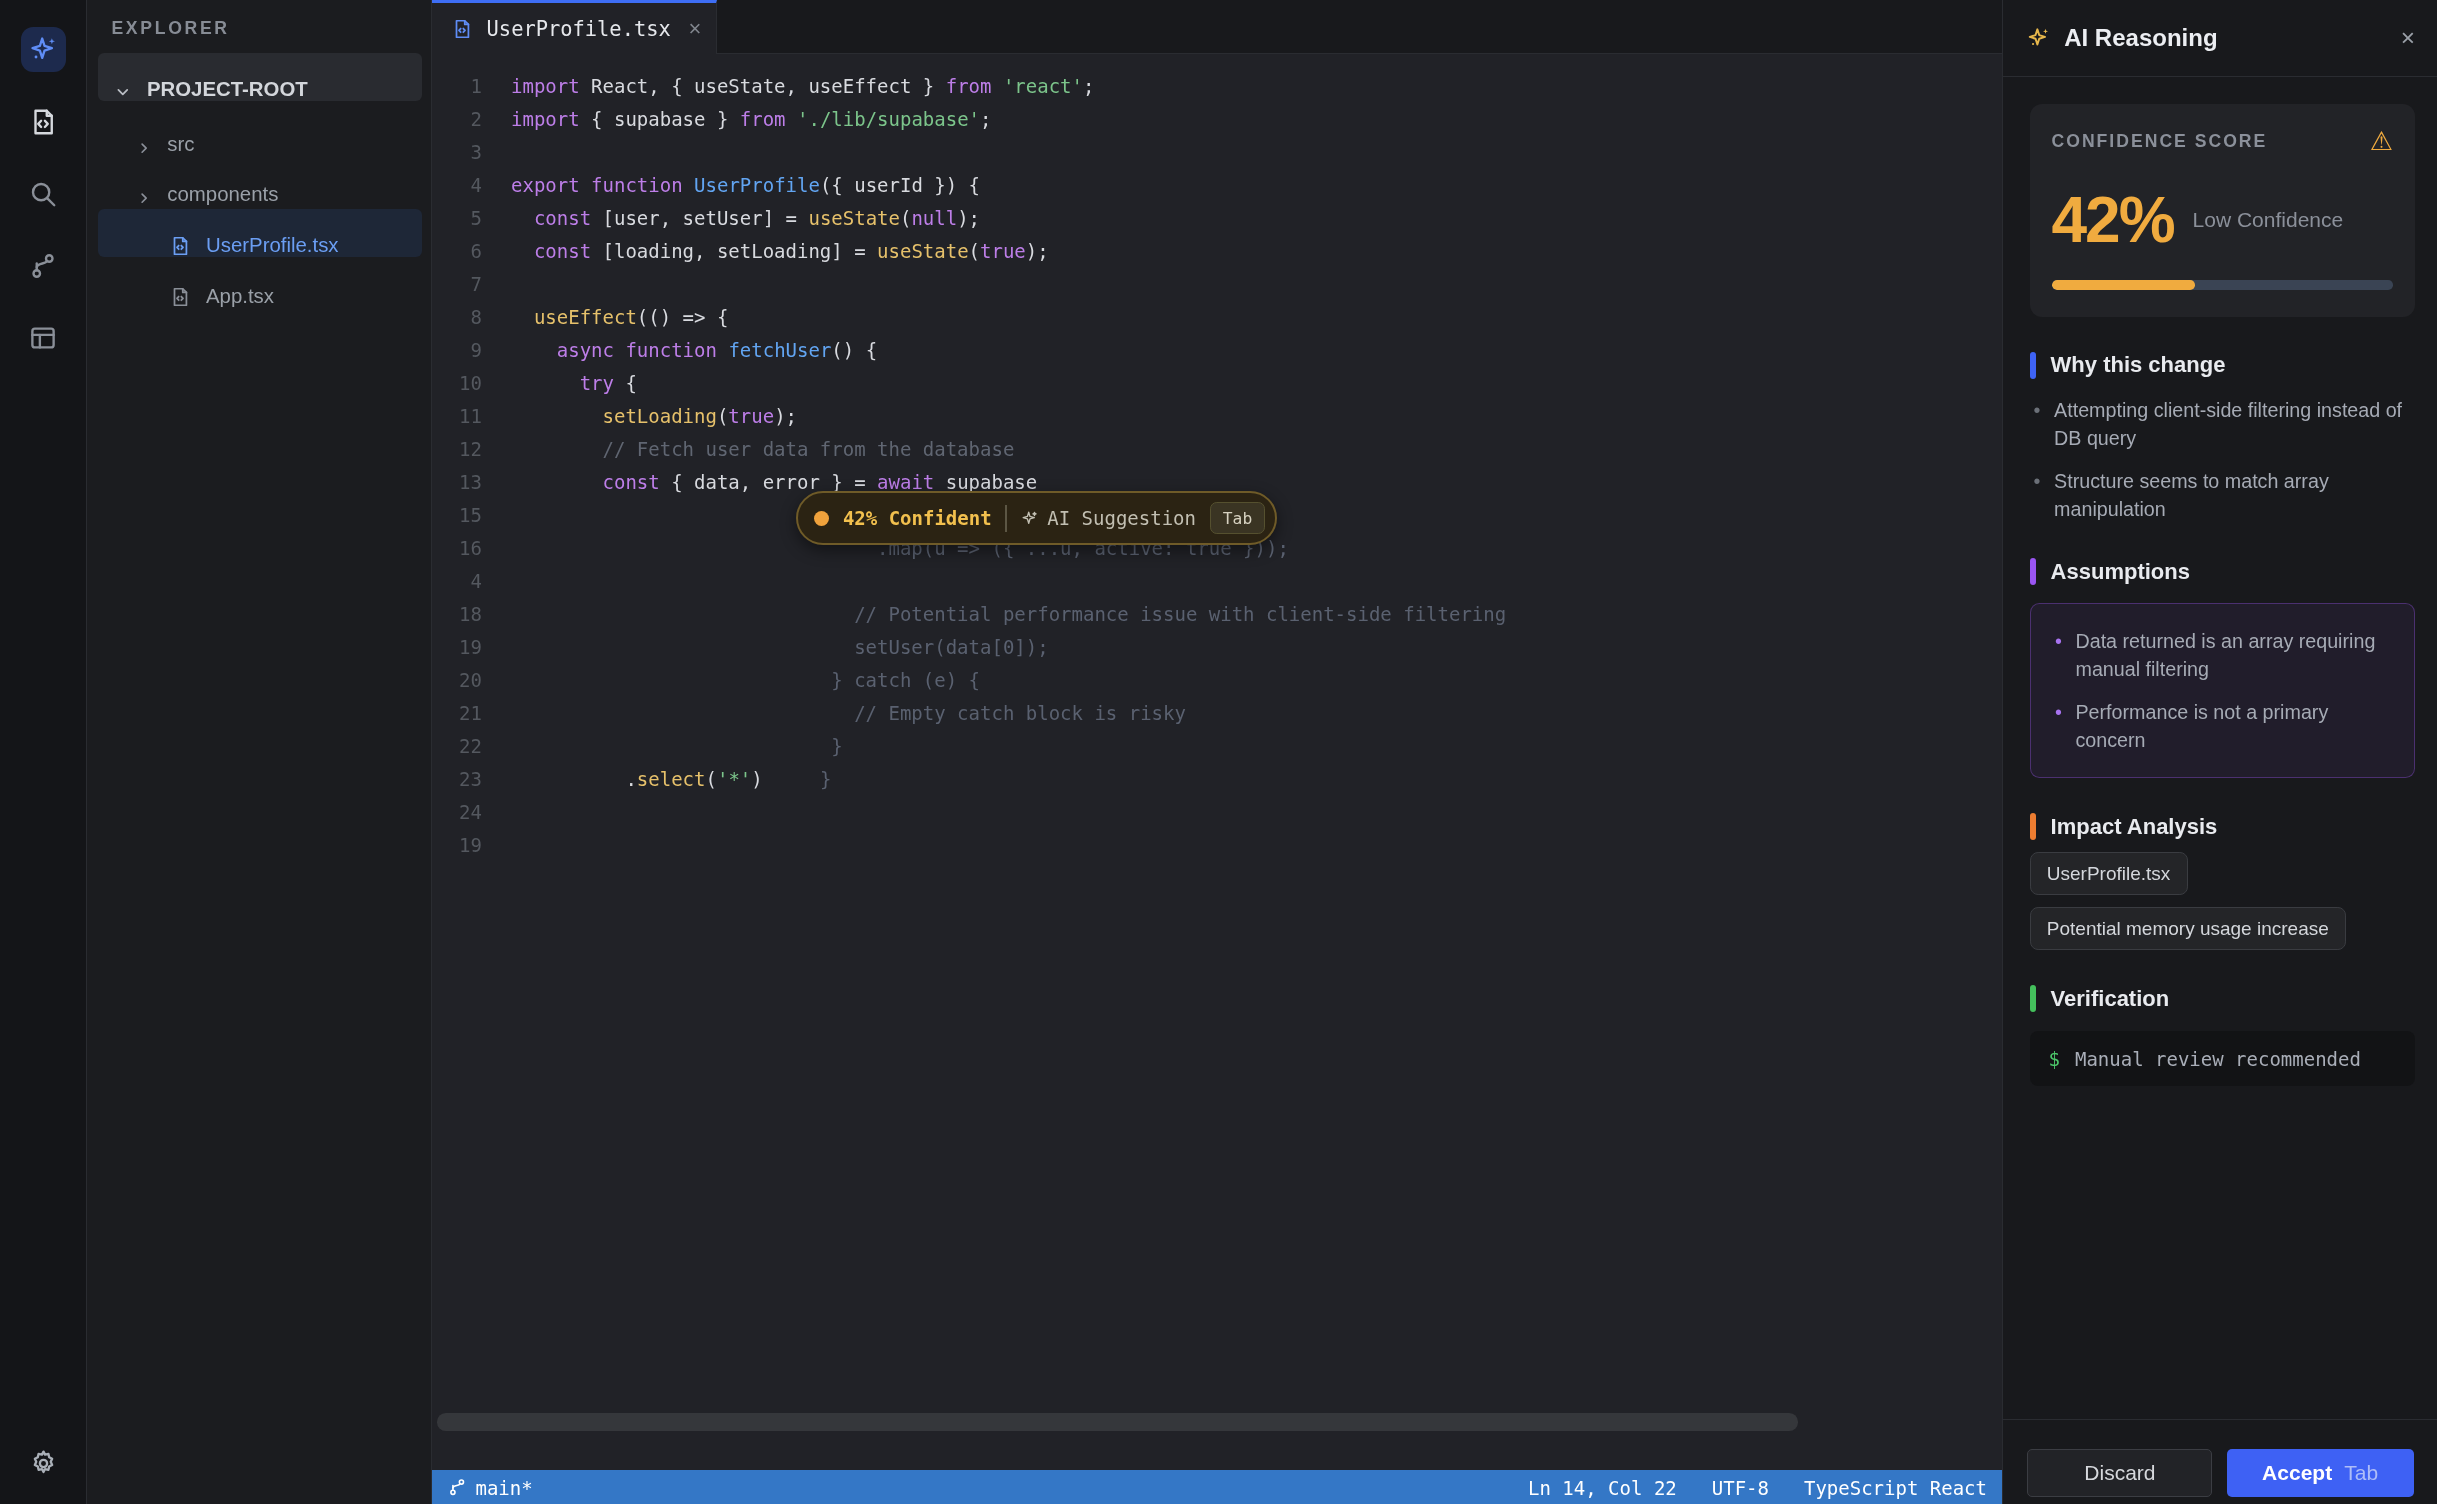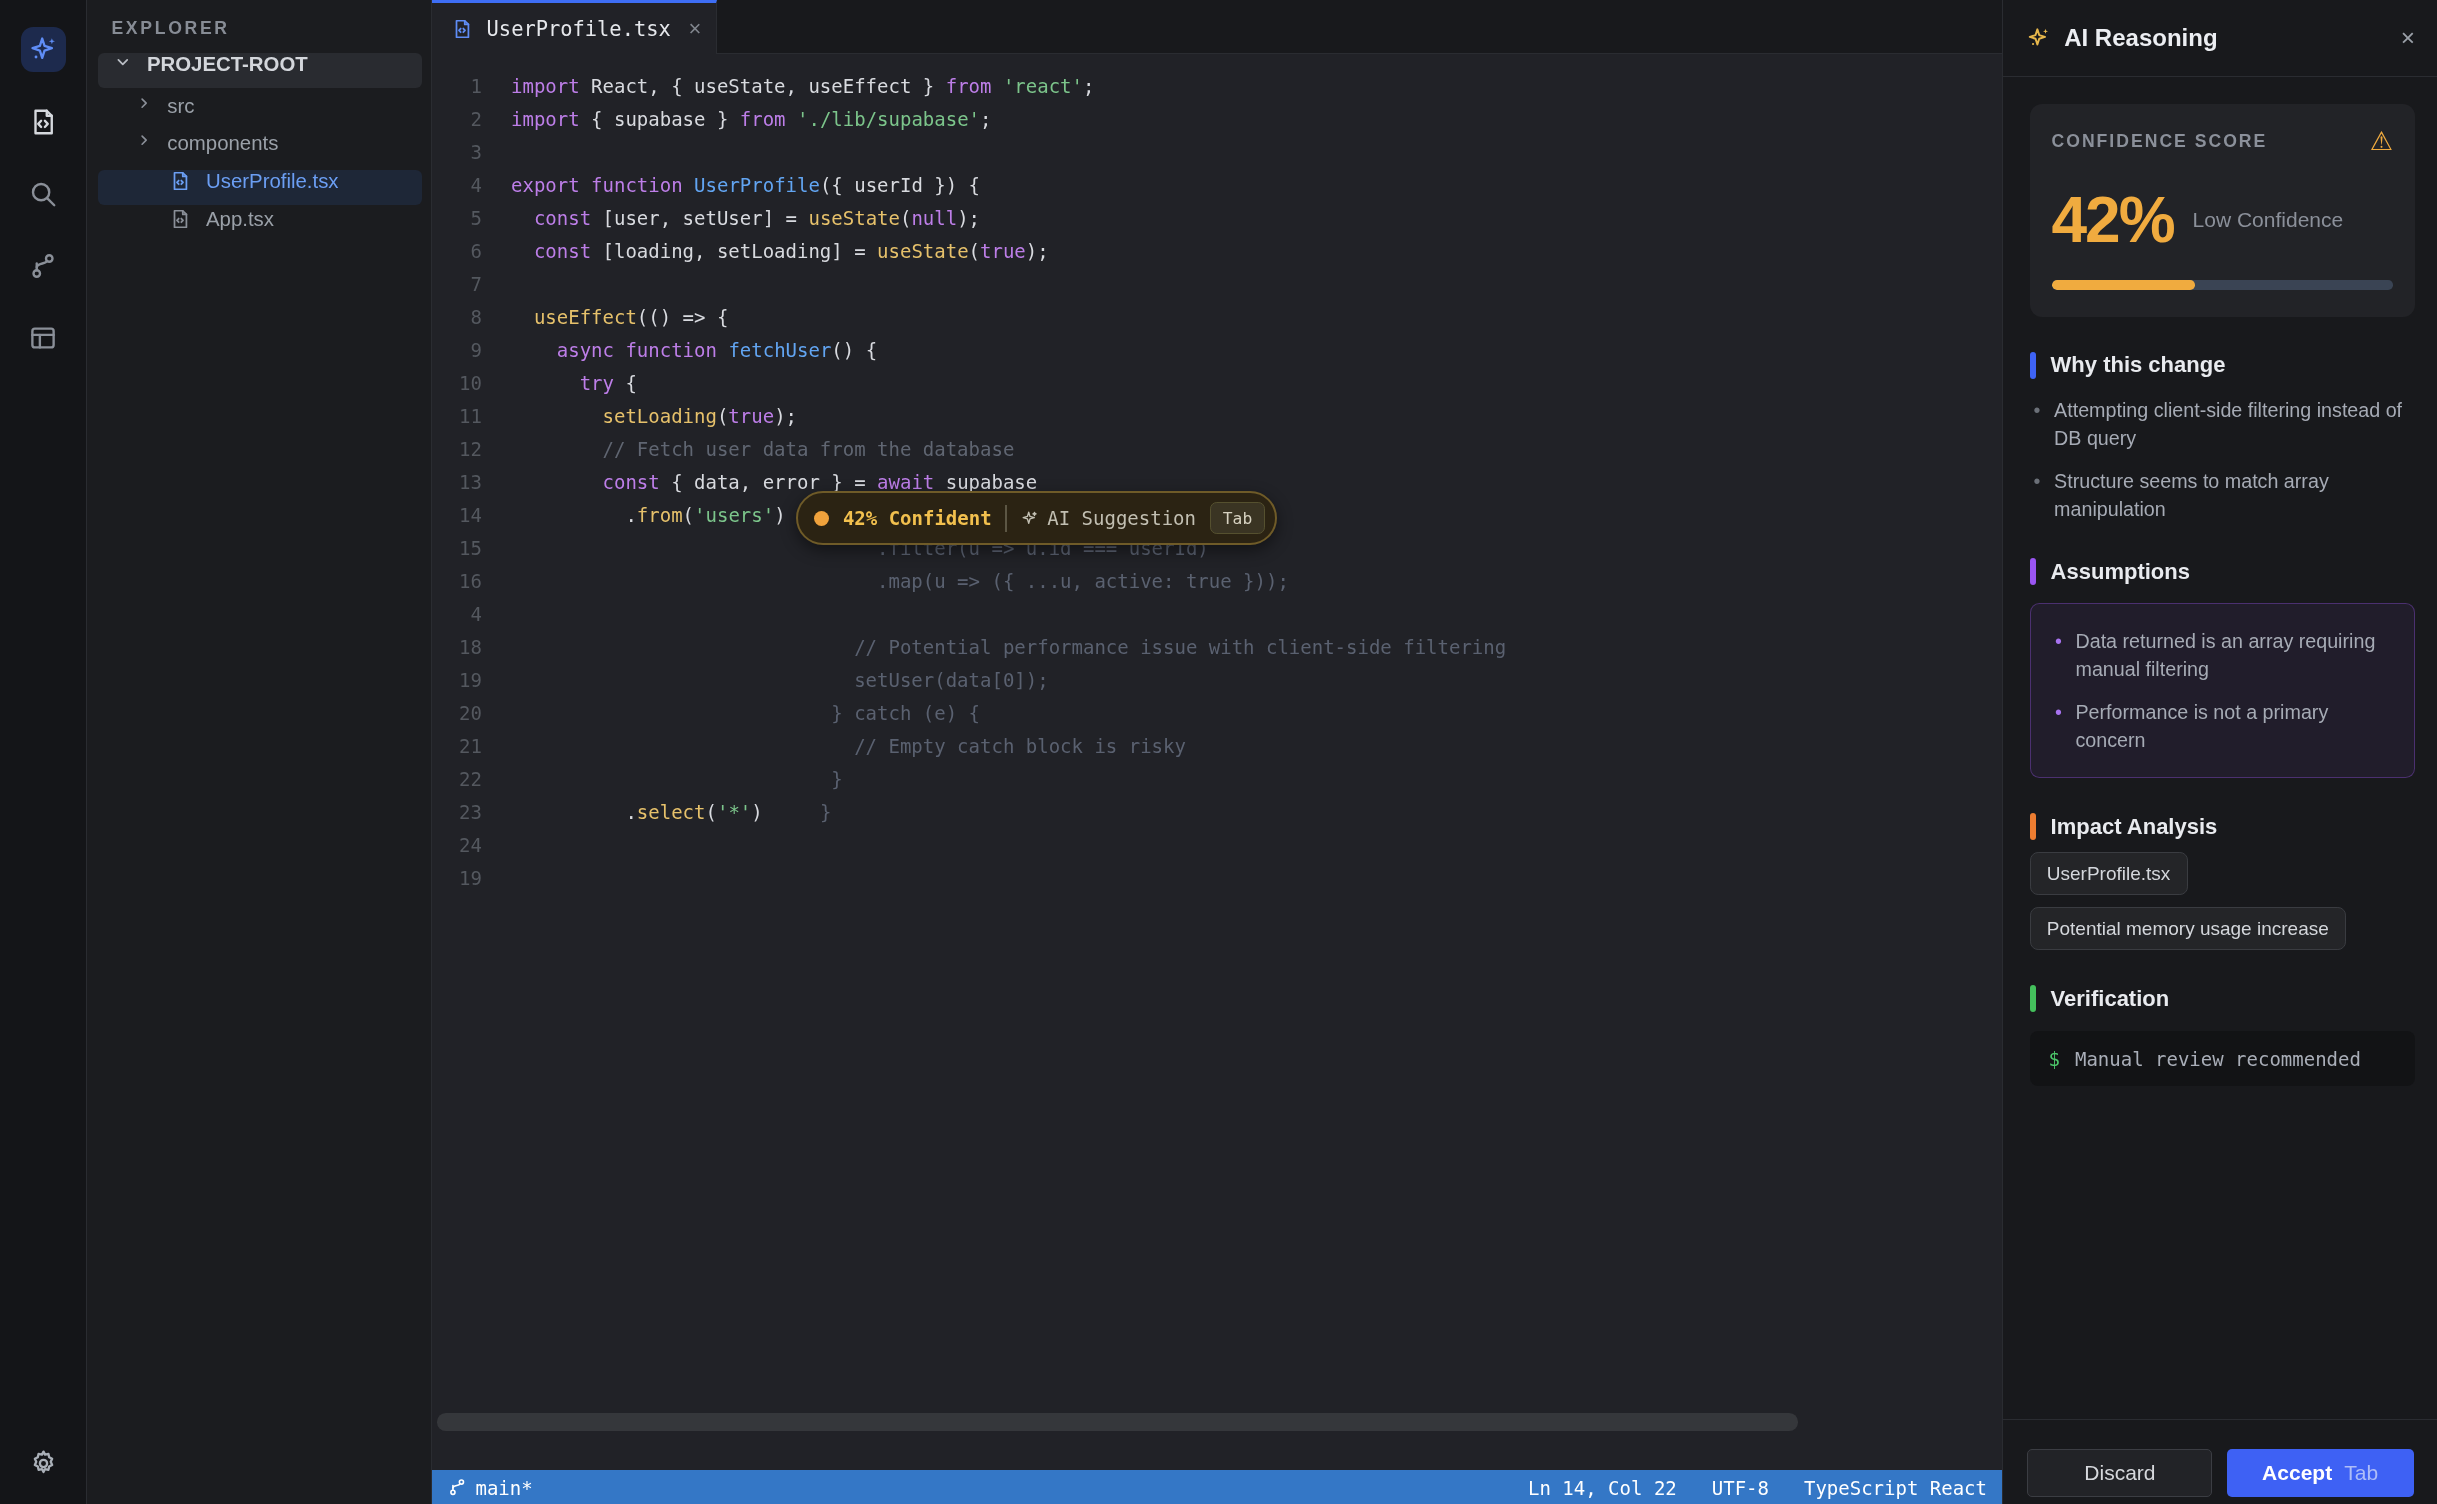--- a/index.html
+++ b/index.html
@@ -19,21 +19,21 @@
   .activity{position:absolute;left:0;top:0;width:87px;height:100%;background:var(--bg-activity);border-right:1.4px solid var(--border);display:flex;flex-direction:column;align-items:center}
   .act-btn{width:45px;height:45px;display:flex;align-items:center;justify-content:center;border-radius:12.2px;margin-top:27px;cursor:pointer}
   .act-btn.active{background:#1d2a4d}
   .act-btn svg{display:block}
   .act-gear{margin-top:auto;margin-bottom:19px}
 
   
   .sidebar{position:absolute;left:87px;top:0;width:345px;height:100%;background:var(--bg-sidebar);border-right:1.4px solid var(--border)}
   .exp-title{position:absolute;left:24.4px;top:17.6px;font-size:17.6px;font-weight:700;letter-spacing:2.7px;color:#878c95}
   .tree{position:absolute;left:11px;right:9.5px;top:53px}
-  .trow{display:flex;align-items:flex-start;height:35px;border-radius:6.1px;color:var(--dim);font-size:20.4px;cursor:pointer}
+  .trow{display:flex;align-items:flex-end;height:48px;border-radius:6.1px;color:var(--dim);font-size:20.4px;cursor:pointer}
   .trow.root{background:#292b30;color:#d3d6db;font-weight:700;padding-left:16.3px;margin-bottom:6.8px}
   .trow.folder{padding-left:38px;margin-top:2.7px}
   .trow.file{padding-left:71px;margin-top:2.7px}
   .trow.selected{background:#1e2737;color:#6b9ef3}
   .trow .chev{margin-right:15px;display:flex}
   .trow .ficon{margin-right:15px;display:flex}
   .trow span.lbl{white-space:nowrap}
 
   
   .editor{position:absolute;left:432px;top:0;width:1570px;height:1470px;background:var(--bg-editor)}
@@ -274,24 +274,20 @@
         </div>
         <div class="crow">
           <span class="ln">12</span>
           <span class="ctext"><span class="pl">        </span><span class="cm">// Fetch user data from the database</span></span>
         </div>
         <div class="crow">
           <span class="ln">13</span>
           <span class="ctext"><span class="pl">        </span><span class="kw">const</span><span class="pl"> { data, error } = </span><span class="kw">await</span><span class="pl"> supabase</span></span>
         </div>
         <div class="crow">
-          <span class="ln">14</span>
-          <span class="ctext"><span class="pl">          .</span><span class="fn">from</span><span class="pl">(</span><span class="str">'users'</span><span class="pl">)</span></span>
-        </div>
-        <div class="crow">
           <span class="ln">15</span>
           <span class="ctext"><span class="gh">                                .filter(u =&gt; u.id === userId)</span></span>
         </div>
         <div class="crow">
           <span class="ln">16</span>
           <span class="ctext"><span class="gh">                                .map(u =&gt; ({ ...u, active: true }));</span></span>
         </div>
         <div class="crow">
           <span class="ln">4</span>
           <span class="ctext"></span>

